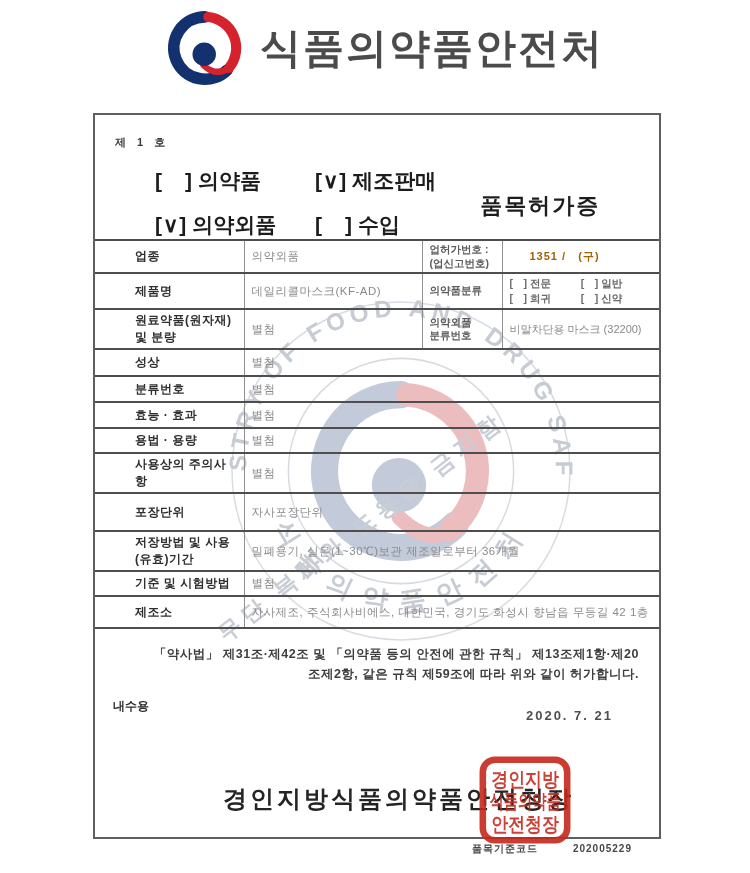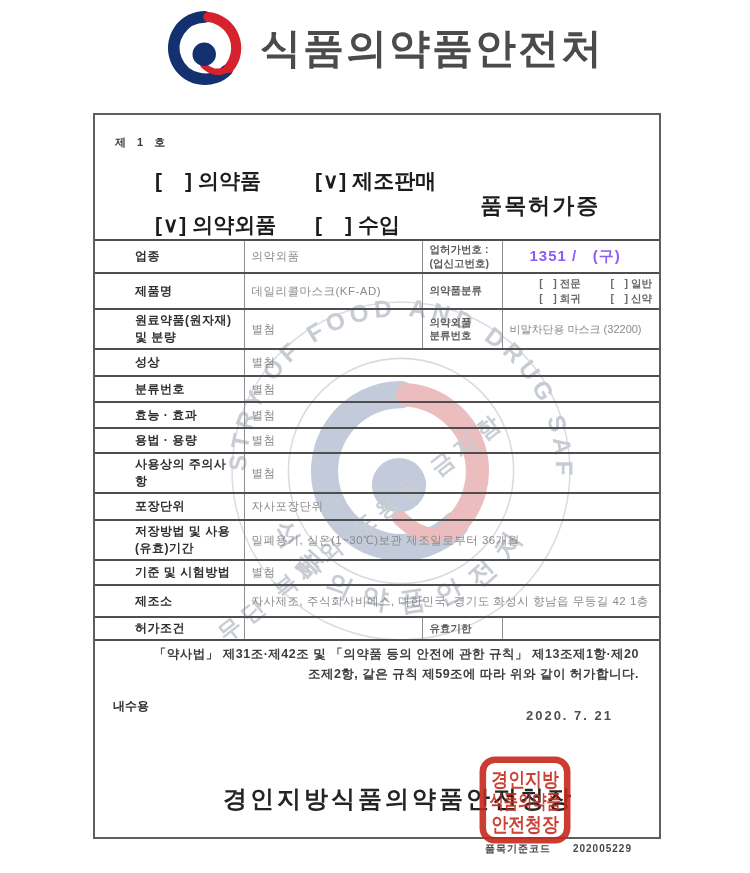--- a/index.html
+++ b/index.html
@@ -30,34 +30,34 @@
   
   .cert-table{position:absolute;left:0;top:124px;width:100%;border-collapse:collapse;table-layout:fixed;z-index:1;}
   .cert-table td{border-top:2px solid #4e4e4e;border-bottom:2px solid #4e4e4e;border-left:1px solid #8f8f8f;
                  padding:2px 7px;vertical-align:middle;overflow:hidden;background:transparent;}
   .cert-table td:first-child{border-left:none;padding-left:40px;}
   .lbl{font-size:12px;font-weight:700;color:#2e2e2e;letter-spacing:.5px;}
   .val{font-size:11.5px;color:#8a8a8a;letter-spacing:.5px;}
   .sublbl{font-size:10.5px;color:#5d5d5d;font-weight:700;line-height:1.3;}
   .sublbl span{display:block;}
   .subval{font-size:11px;color:#8a8a8a;white-space:pre-wrap;}
-  .subval.strong{color:#8b5cf6;font-weight:700;font-size:15px;letter-spacing:1px;padding-left:27px;}
-  .dc{display:grid;grid-template-columns:1fr 1fr;font-size:10.5px;color:#6a6a6a;font-weight:700;line-height:15px;text-align:right;}
+  .subval.strong{color:#a16207;font-weight:700;font-size:11px;letter-spacing:1px;padding-left:27px;}
+  .dc{display:grid;grid-template-columns:1fr 1fr;font-size:10.5px;color:#6a6a6a;font-weight:700;line-height:15px;}
   .dc .box{margin-right:3px;}
 
   
   .legal{position:absolute;left:22px;top:516px;width:522px;font-size:12.5px;line-height:1.6;color:#3e3e3e;
          text-indent:26px;letter-spacing:.5px;font-weight:600;z-index:1;text-align:right;}
   .domestic{position:absolute;left:18px;top:583px;font-size:12px;font-weight:700;color:#2f2f2f;z-index:1;}
   .date{position:absolute;right:46px;top:593px;font-size:13px;color:#4f4f4f;letter-spacing:2px;font-weight:600;z-index:1;}
   .signature{position:absolute;left:128px;top:668px;font-size:24px;font-weight:700;color:#242424;letter-spacing:3px;z-index:1;}
   .seal{position:absolute;left:383px;top:640px;width:94px;height:90px;z-index:2;}
 
   .footer-code{position:absolute;top:842px;right:118px;font-size:10px;color:#474747;font-weight:700;letter-spacing:1px;z-index:1;}
-  .footer-code .code-value{margin-left:22px;}
+  .footer-code .code-value{margin-left:35px;}
 </style>
 </head>
 <body>
 
 <div class="page">
 
   <div class="logo-row">
     <svg class="logo-svg" viewBox="0 0 100 104">
       <path d="M50,12 A40,40 0 1 0 78.3,80.3" fill="none" stroke="#12316e" stroke-width="15" stroke-linecap="round"></path>
       <path d="M54.2,12.2 A40,40 0 0 1 80.6,77.7" fill="none" stroke="#d6222d" stroke-width="13" stroke-linecap="round"></path>
@@ -161,43 +161,35 @@
         <td class="val" colspan="3">별첨</td>
       </tr>
       <tr style="height:25px">
         <td class="lbl">용법 · 용량</td>
         <td class="val" colspan="3">별첨</td>
       </tr>
       <tr style="height:21px">
         <td class="lbl">사용상의 주의사항</td>
         <td class="val" colspan="3">별첨</td>
       </tr>
-      <tr style="height:27px">
+      <tr style="height:38px">
         <td class="lbl">포장단위</td>
         <td class="val" colspan="3">자사포장단위</td>
       </tr>
       <tr style="height:24px">
         <td class="lbl">저장방법 및 사용(유효)기간</td>
         <td class="val" colspan="3">밀폐용기, 실온(1~30℃)보관 제조일로부터 36개월</td>
       </tr>
       <tr style="height:25px">
         <td class="lbl">기준 및 시험방법</td>
         <td class="val" colspan="3">별첨</td>
       </tr>
       <tr style="height:32px">
         <td class="lbl">제조소</td>
         <td class="val" colspan="3">자사제조, 주식회사비에스, 대한민국, 경기도 화성시 향남읍 무등길 42 1층</td>
-      </tr>
-      <tr style="height:23px">
-        <td class="lbl">허가조건</td>
-        <td class="val"></td>
-        <td class="sublbl">
-          <span>유효기한</span>
-        </td>
-        <td class="subval"></td>
       </tr>
     </tbody>
       </table>
 
     <p class="legal">「약사법」 제31조·제42조 및 「의약품 등의 안전에 관한 규칙」 제13조제1항·제20조제2항, 같은 규칙 제59조에 따라 위와 같이 허가합니다.</p>
 
     <div class="domestic">내수용</div>
     <div class="date">2020. 7. 21</div>
     <div class="signature">경인지방식품의약품안전청장</div>
 

